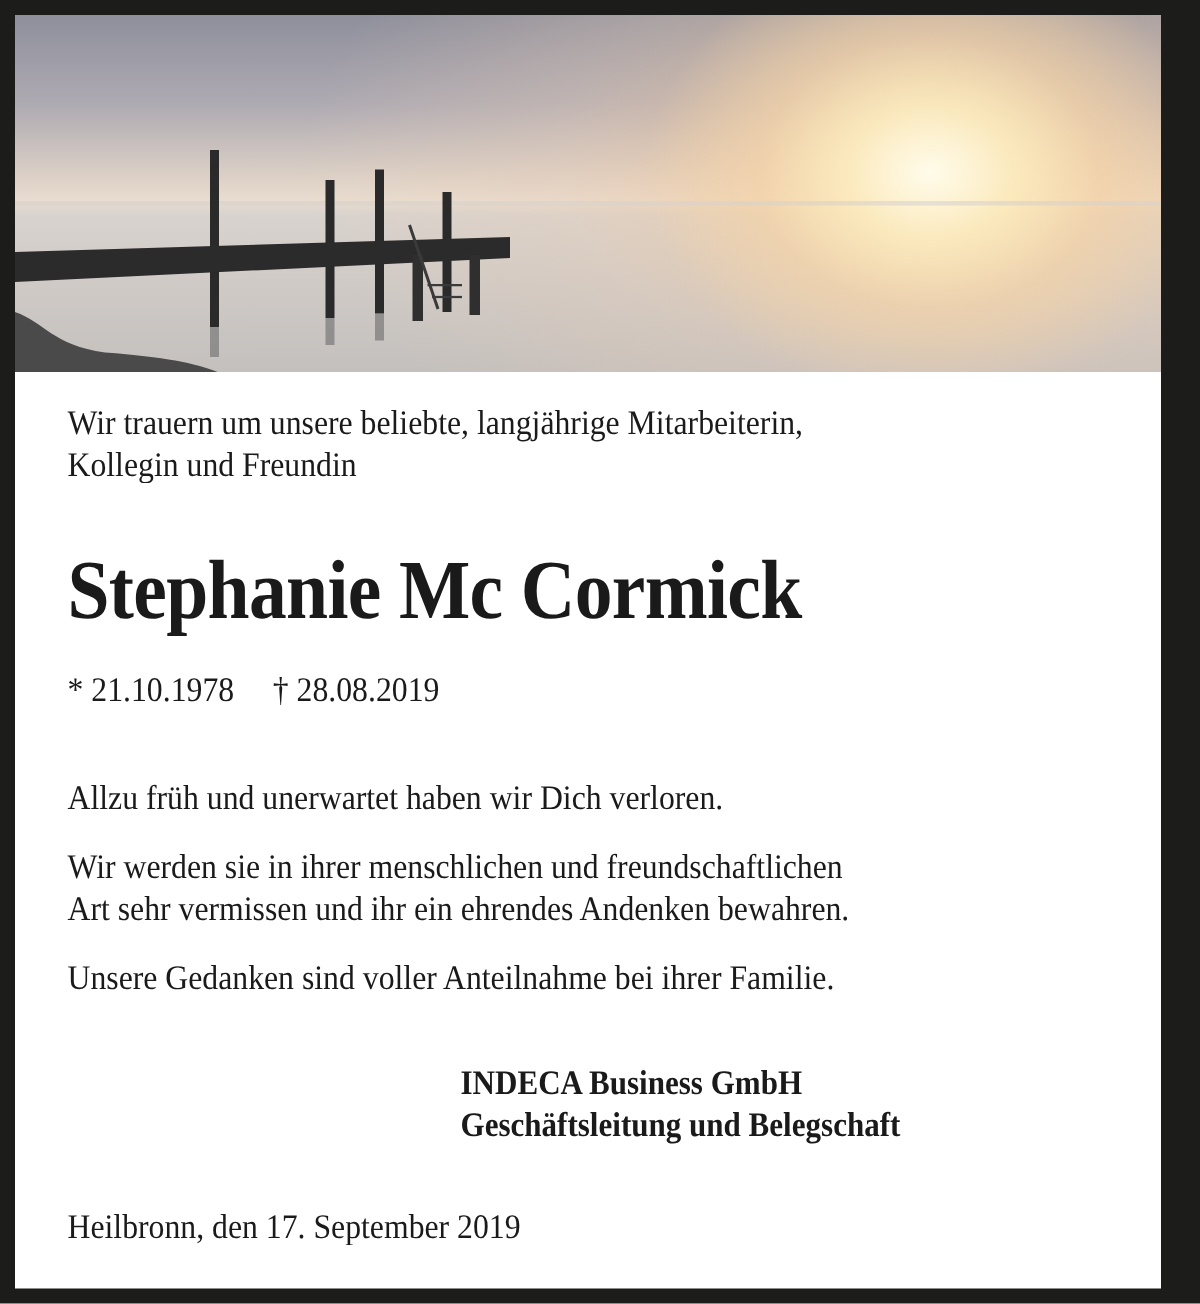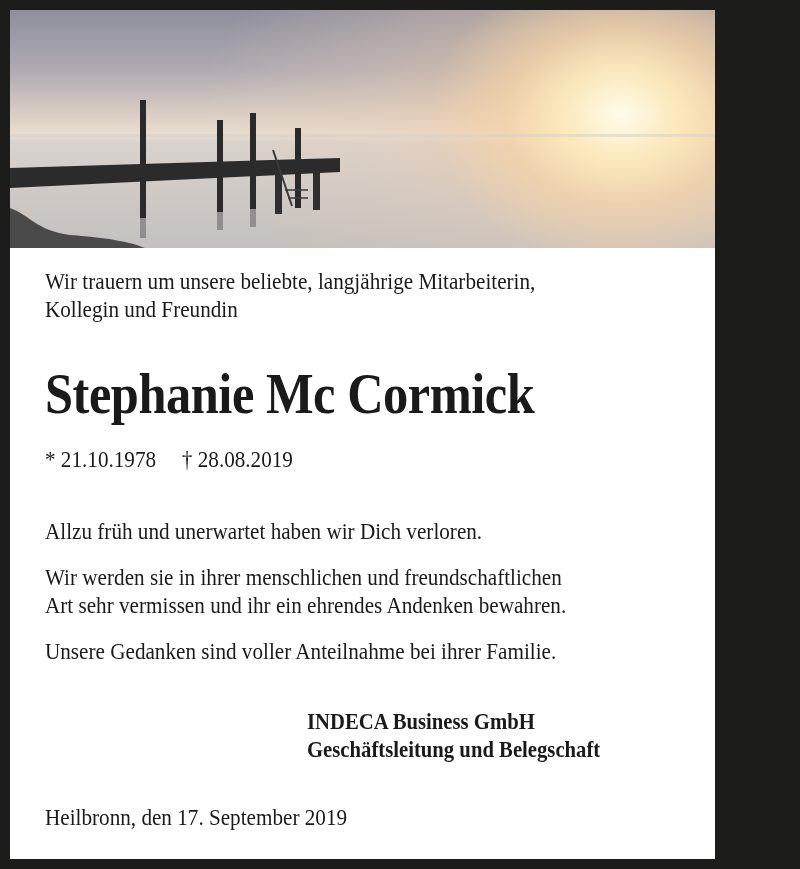--- a/index.html
+++ b/index.html
@@ -1,17 +1,17 @@
 <!DOCTYPE html>
 <html><head>
 <meta charset="utf-8">
 <style>
   html, body { margin:0; padding:0; }
   body { width:800px; height:869px; background:#1c1c1b; position:relative; overflow:hidden; }
-  .frame { position:absolute; left:10px; top:10px; width:705px; height:849px; background:#ffffff; overflow:hidden; }
+  .frame { position:absolute; left:10px; top:10px; width:764px; height:849px; background:#ffffff; overflow:hidden; }
   .photo { position:absolute; left:0; top:0; width:780px; height:238px; overflow:hidden;
     background:
       radial-gradient(ellipse 190px 150px at 610px 105px, rgba(255,252,235,1) 0%, rgba(253,236,190,0.9) 30%, rgba(246,214,170,0.6) 60%, rgba(240,210,185,0) 100%),
       radial-gradient(ellipse 420px 230px at 610px 100px, rgba(245,200,150,0.7) 0%, rgba(235,205,180,0.3) 60%, rgba(220,210,210,0) 100%),
       linear-gradient(to bottom, #8e8f9c 0%, #aeaab2 25%, #dcd0c6 45%, #e8ddd0 52%, #d8d3ce 56%, #cfcac6 75%, #c4c0bd 100%);
   }
   .photo svg { position:absolute; left:0; top:0; }
   .content { position:absolute; left:35px; top:238px; right:20px; font-family:"Liberation Serif", "DejaVu Serif", serif; color:#1a1a1a; }
   .intro { position:absolute; top:20px; left:0; font-size:23px; line-height:28px; width:720px; transform:scaleX(0.92); transform-origin:left top; }
   .name { position:absolute; top:116px; left:0; font-size:56px; font-weight:bold; letter-spacing:-0.5px; line-height:60px; transform:scaleX(0.9); transform-origin:left top; white-space:nowrap; }

